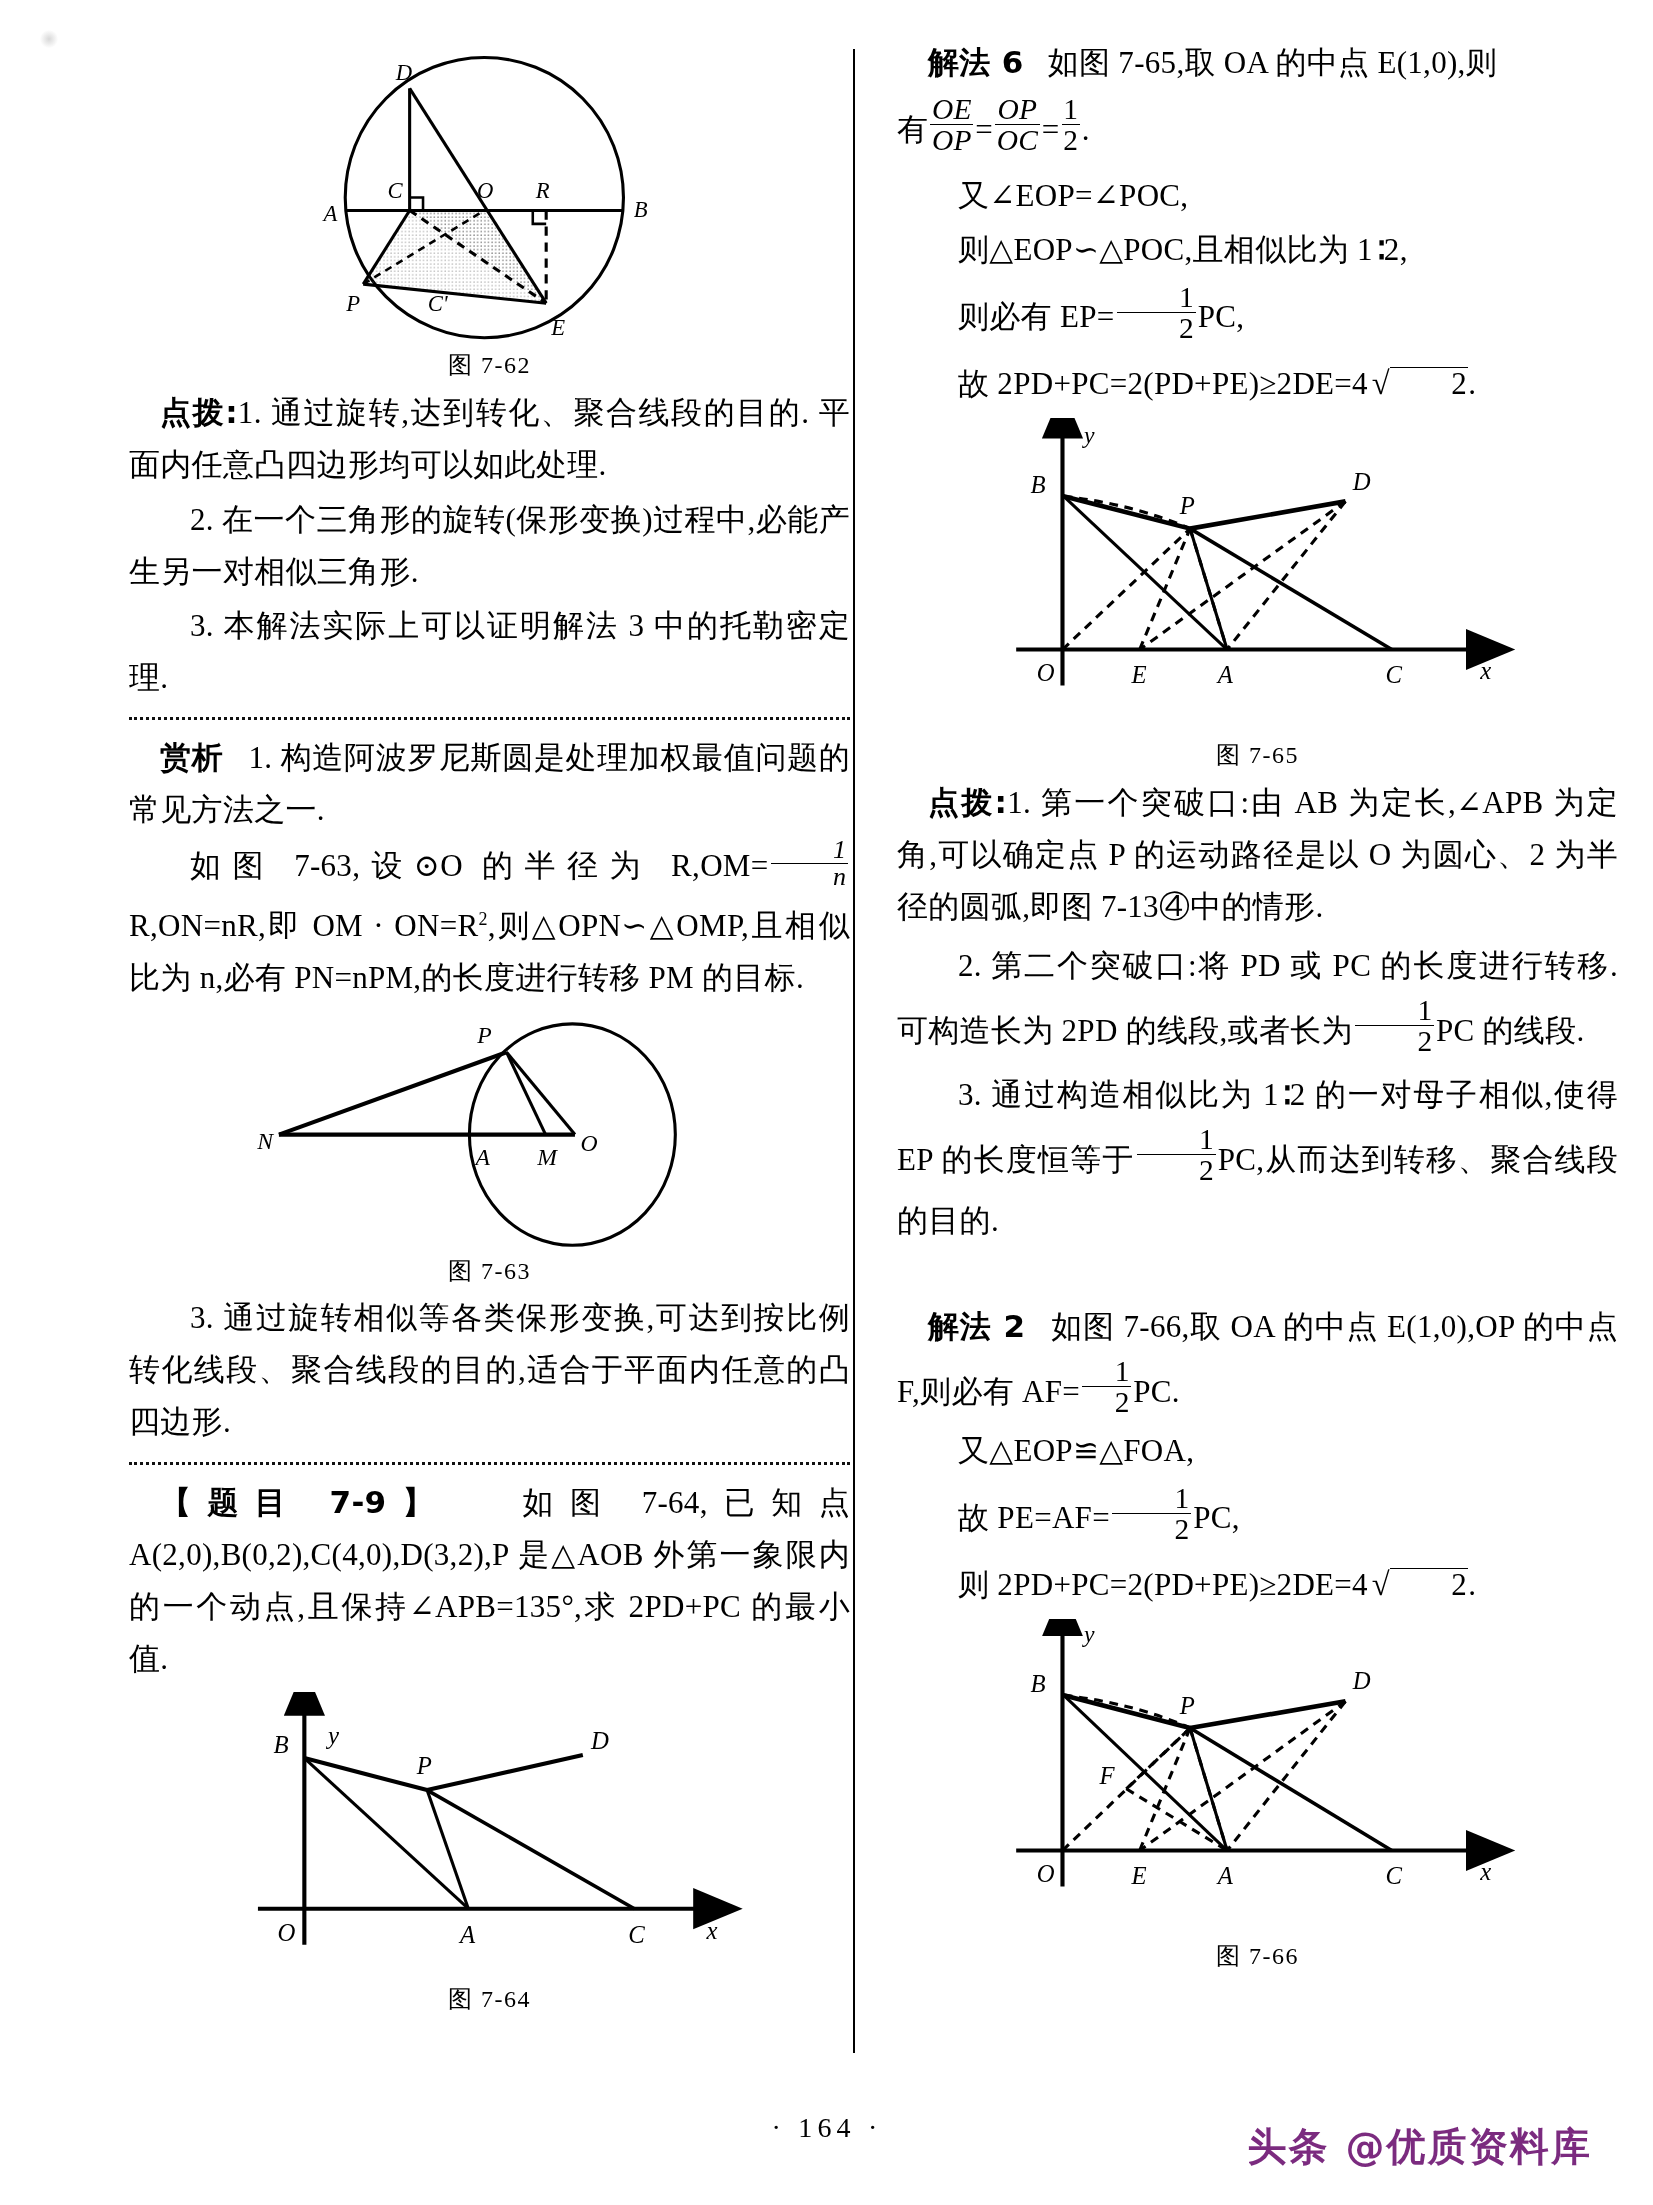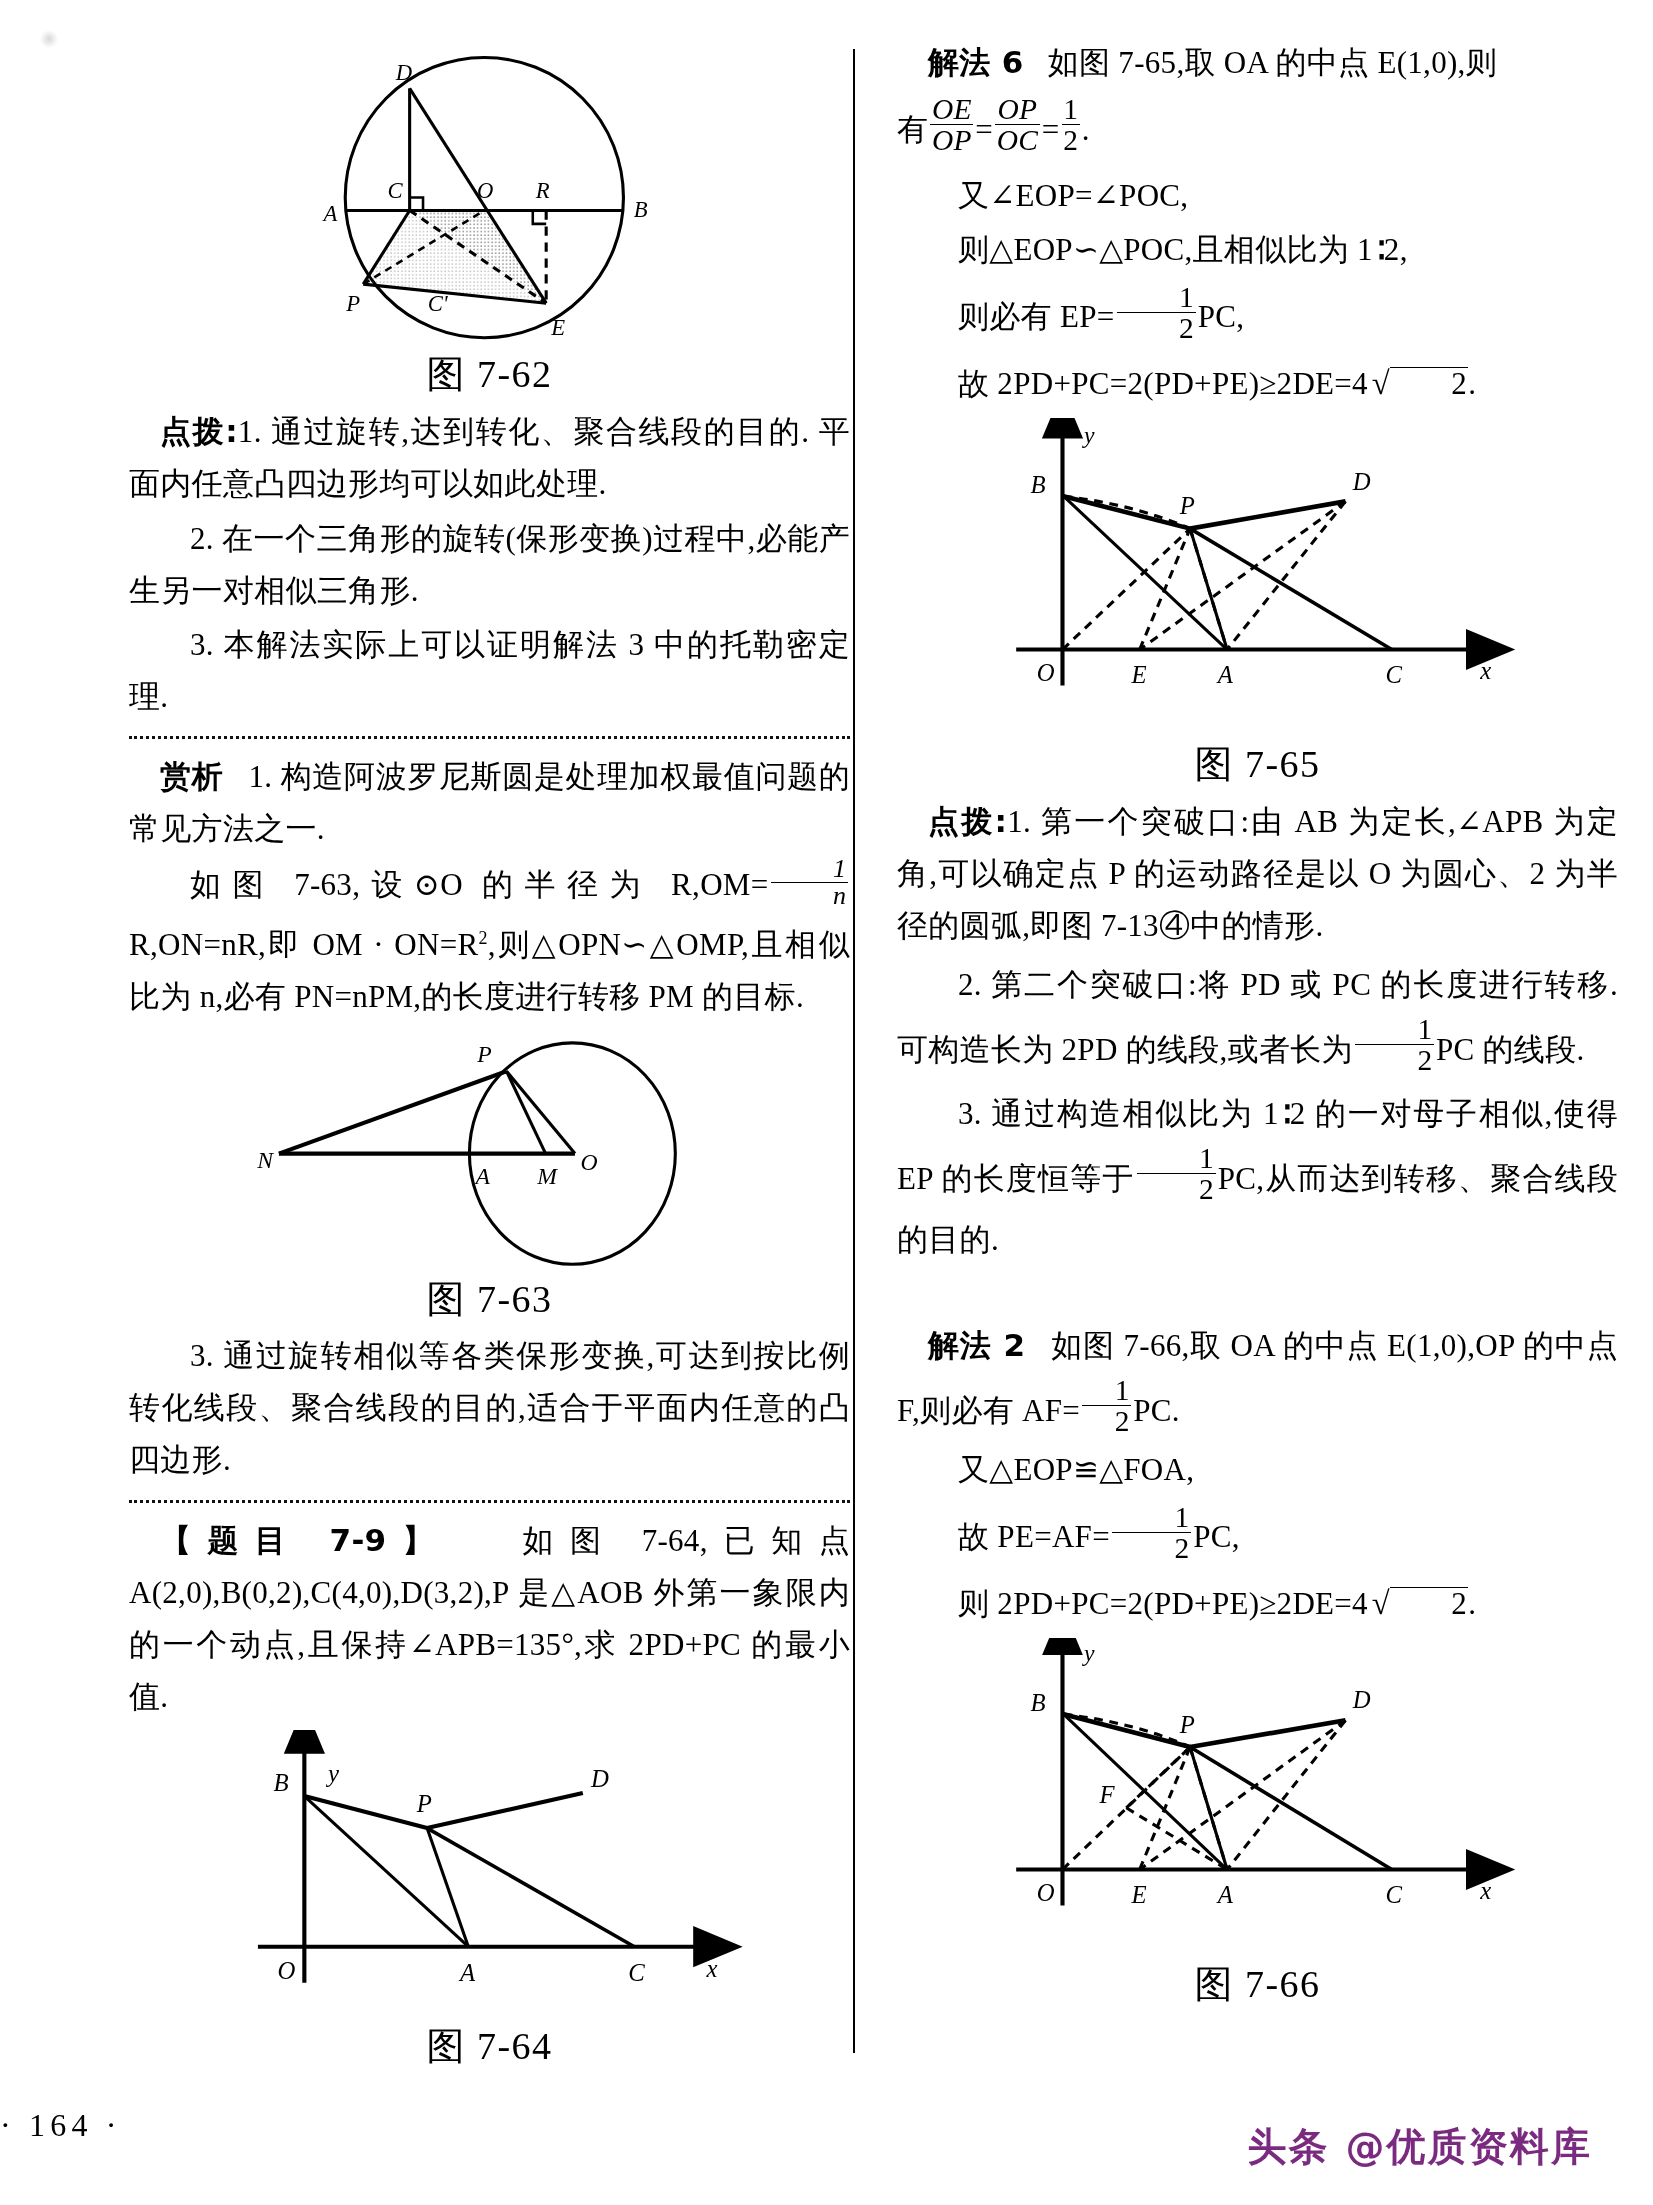--- a/index.html
+++ b/index.html
@@ -49,29 +49,29 @@
   .sqrt .rx{border-top:1.5px solid #000;padding:0 1px 0 0.5px;display:inline-block;line-height:1;}
 
   
   .dotrule{
     height:0;border-top:3.6px dotted #111;
     width:721px;margin:13.4px 0 11.3px 0;
   }
 
   
   .figcap{
-    text-align:center;font-size:38px;margin-top:2.1px;letter-spacing:1.5px;
+    text-align:center;font-size:24px;margin-top:2.1px;letter-spacing:1.5px;
   }
   .figwrap{margin:7.2px 0 5.2px 0;}
   svg{display:block;margin:0 auto;}
 
   
   .footer-page{
     position:absolute;left:0;right:0;bottom:61px;
-    font-size:32px;letter-spacing:5.2px;
+    text-align:center;font-size:28px;letter-spacing:5.2px;
   }
   .watermark{
     position:absolute;right:62px;bottom:31px;
     font-family:"DejaVu Sans","Liberation Sans",sans-serif;
     font-weight:bold;font-size:39px;color:#701a75;letter-spacing:2.1px;
     opacity:.92;
   }
   .corner-mark{
     position:absolute;left:40px;top:30px;width:17.5px;height:17.5px;
     background:radial-gradient(circle,#d8d8d8 0%,#fff 72%);

